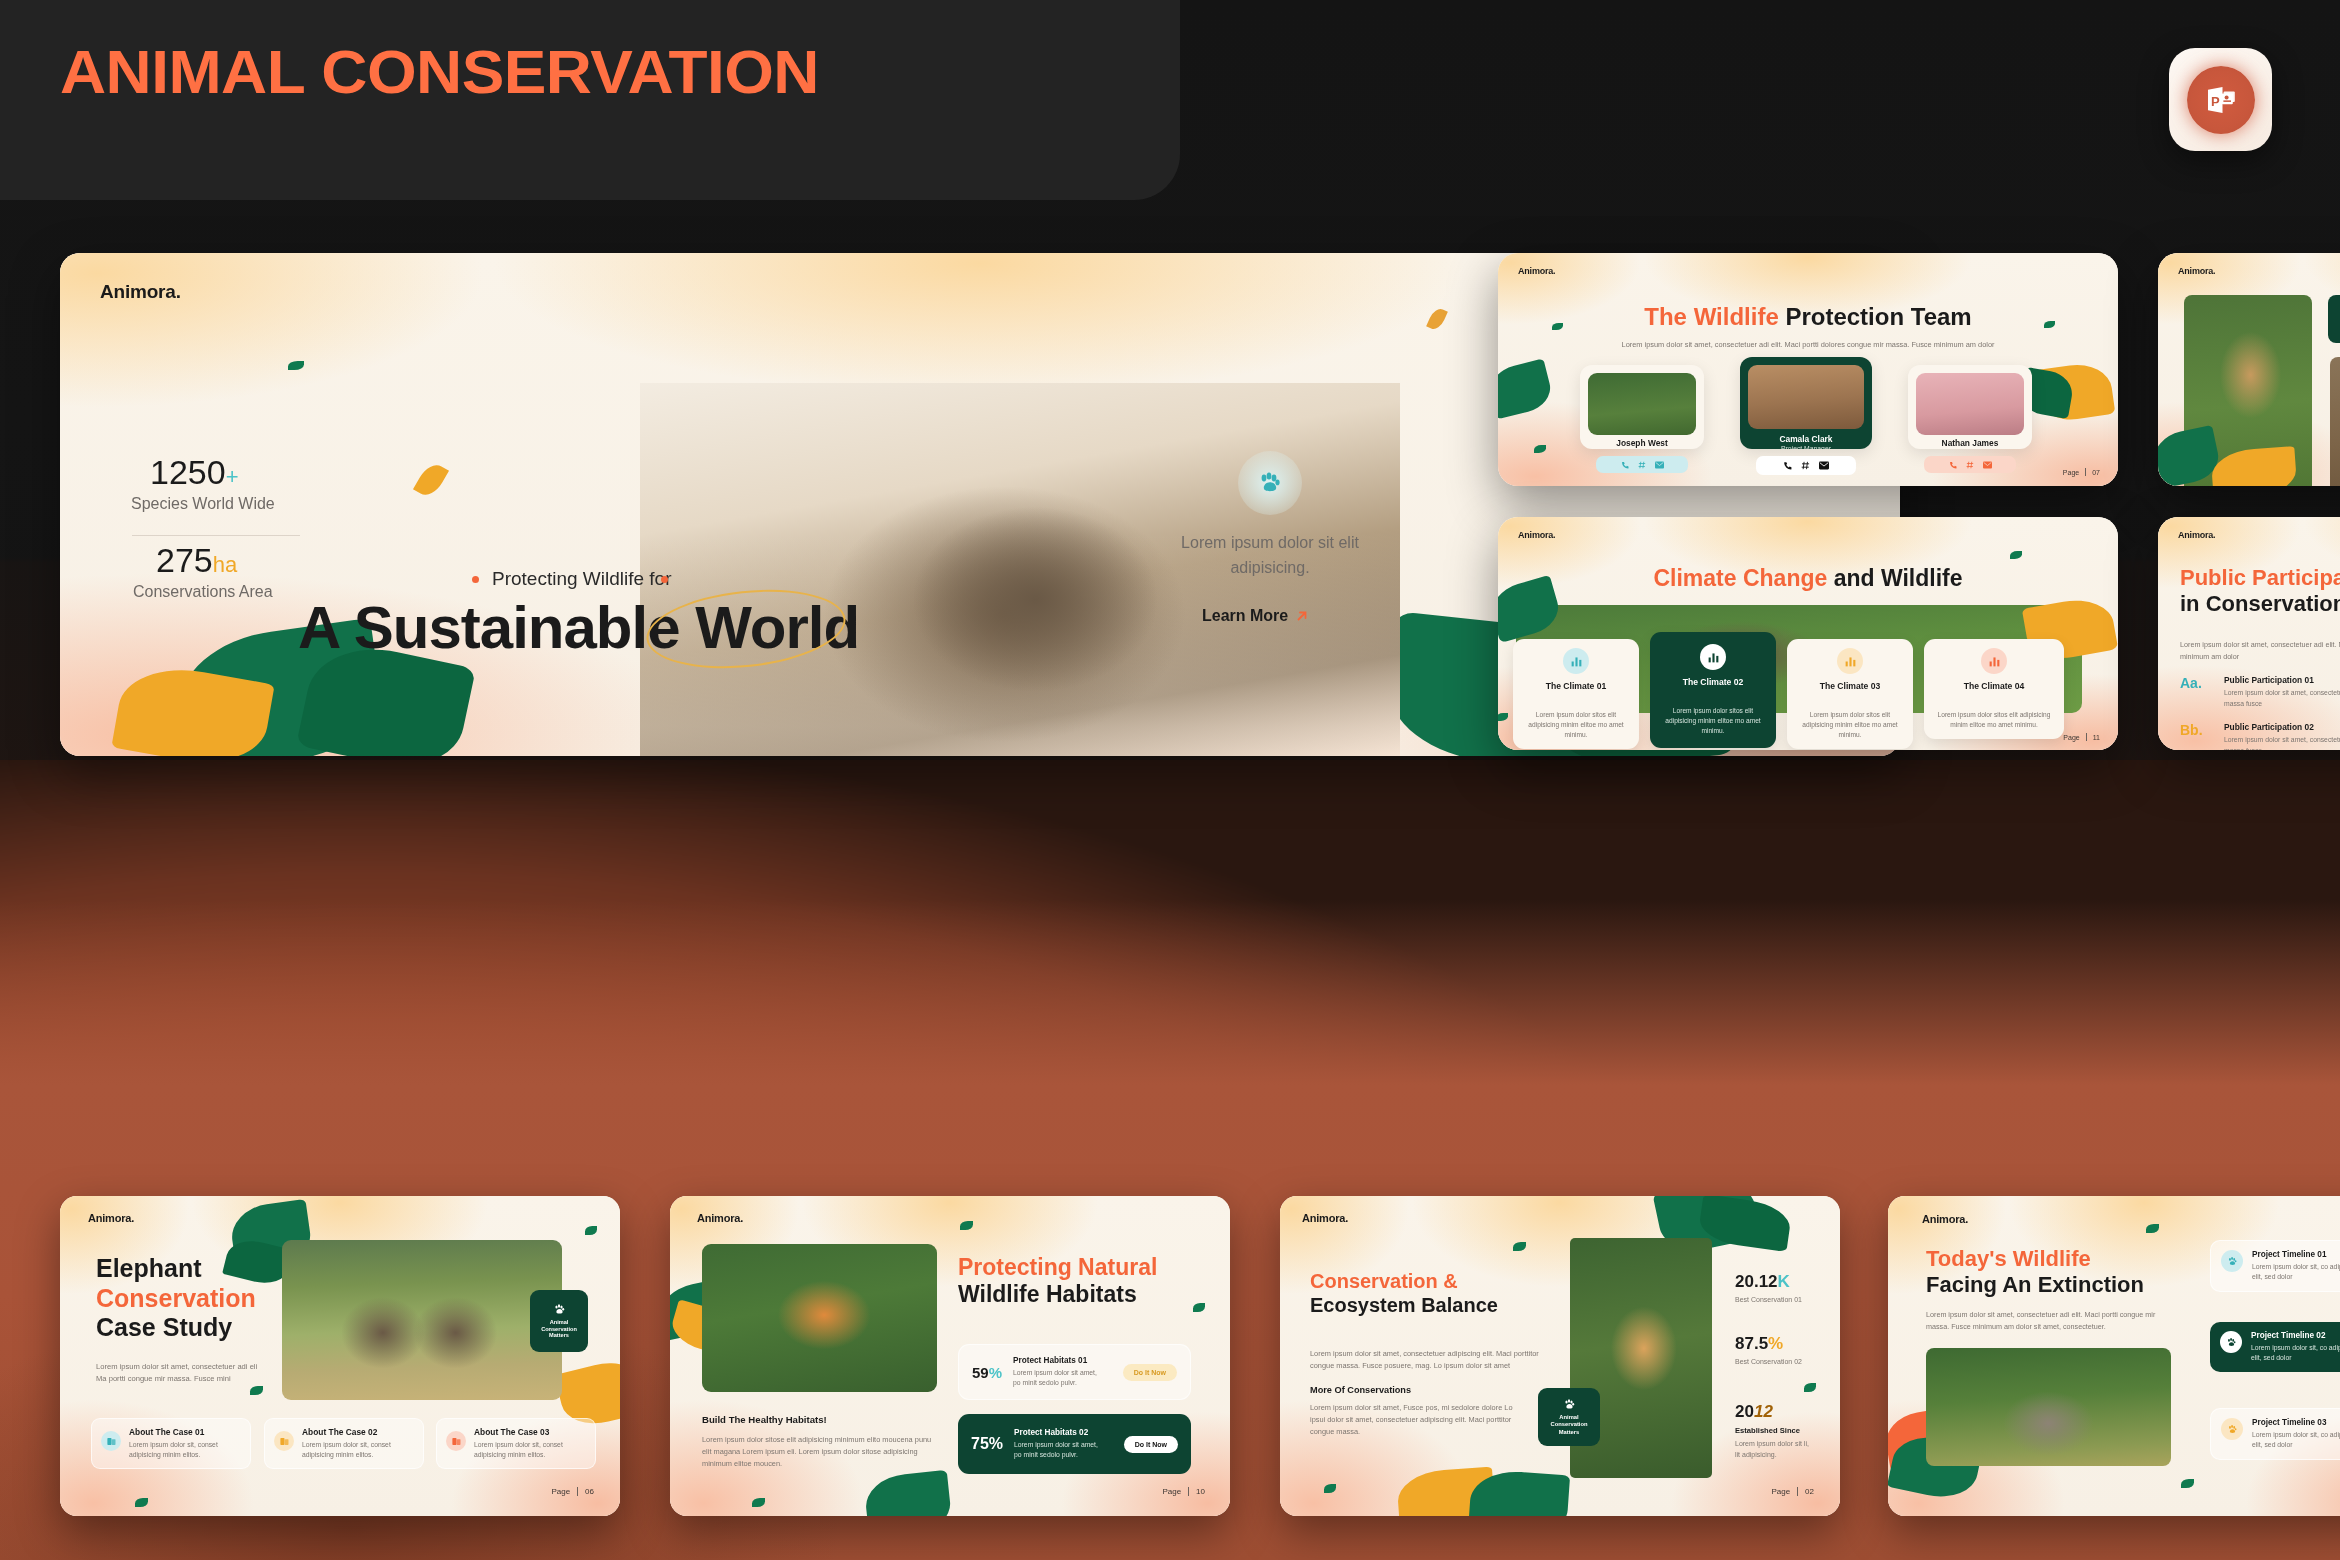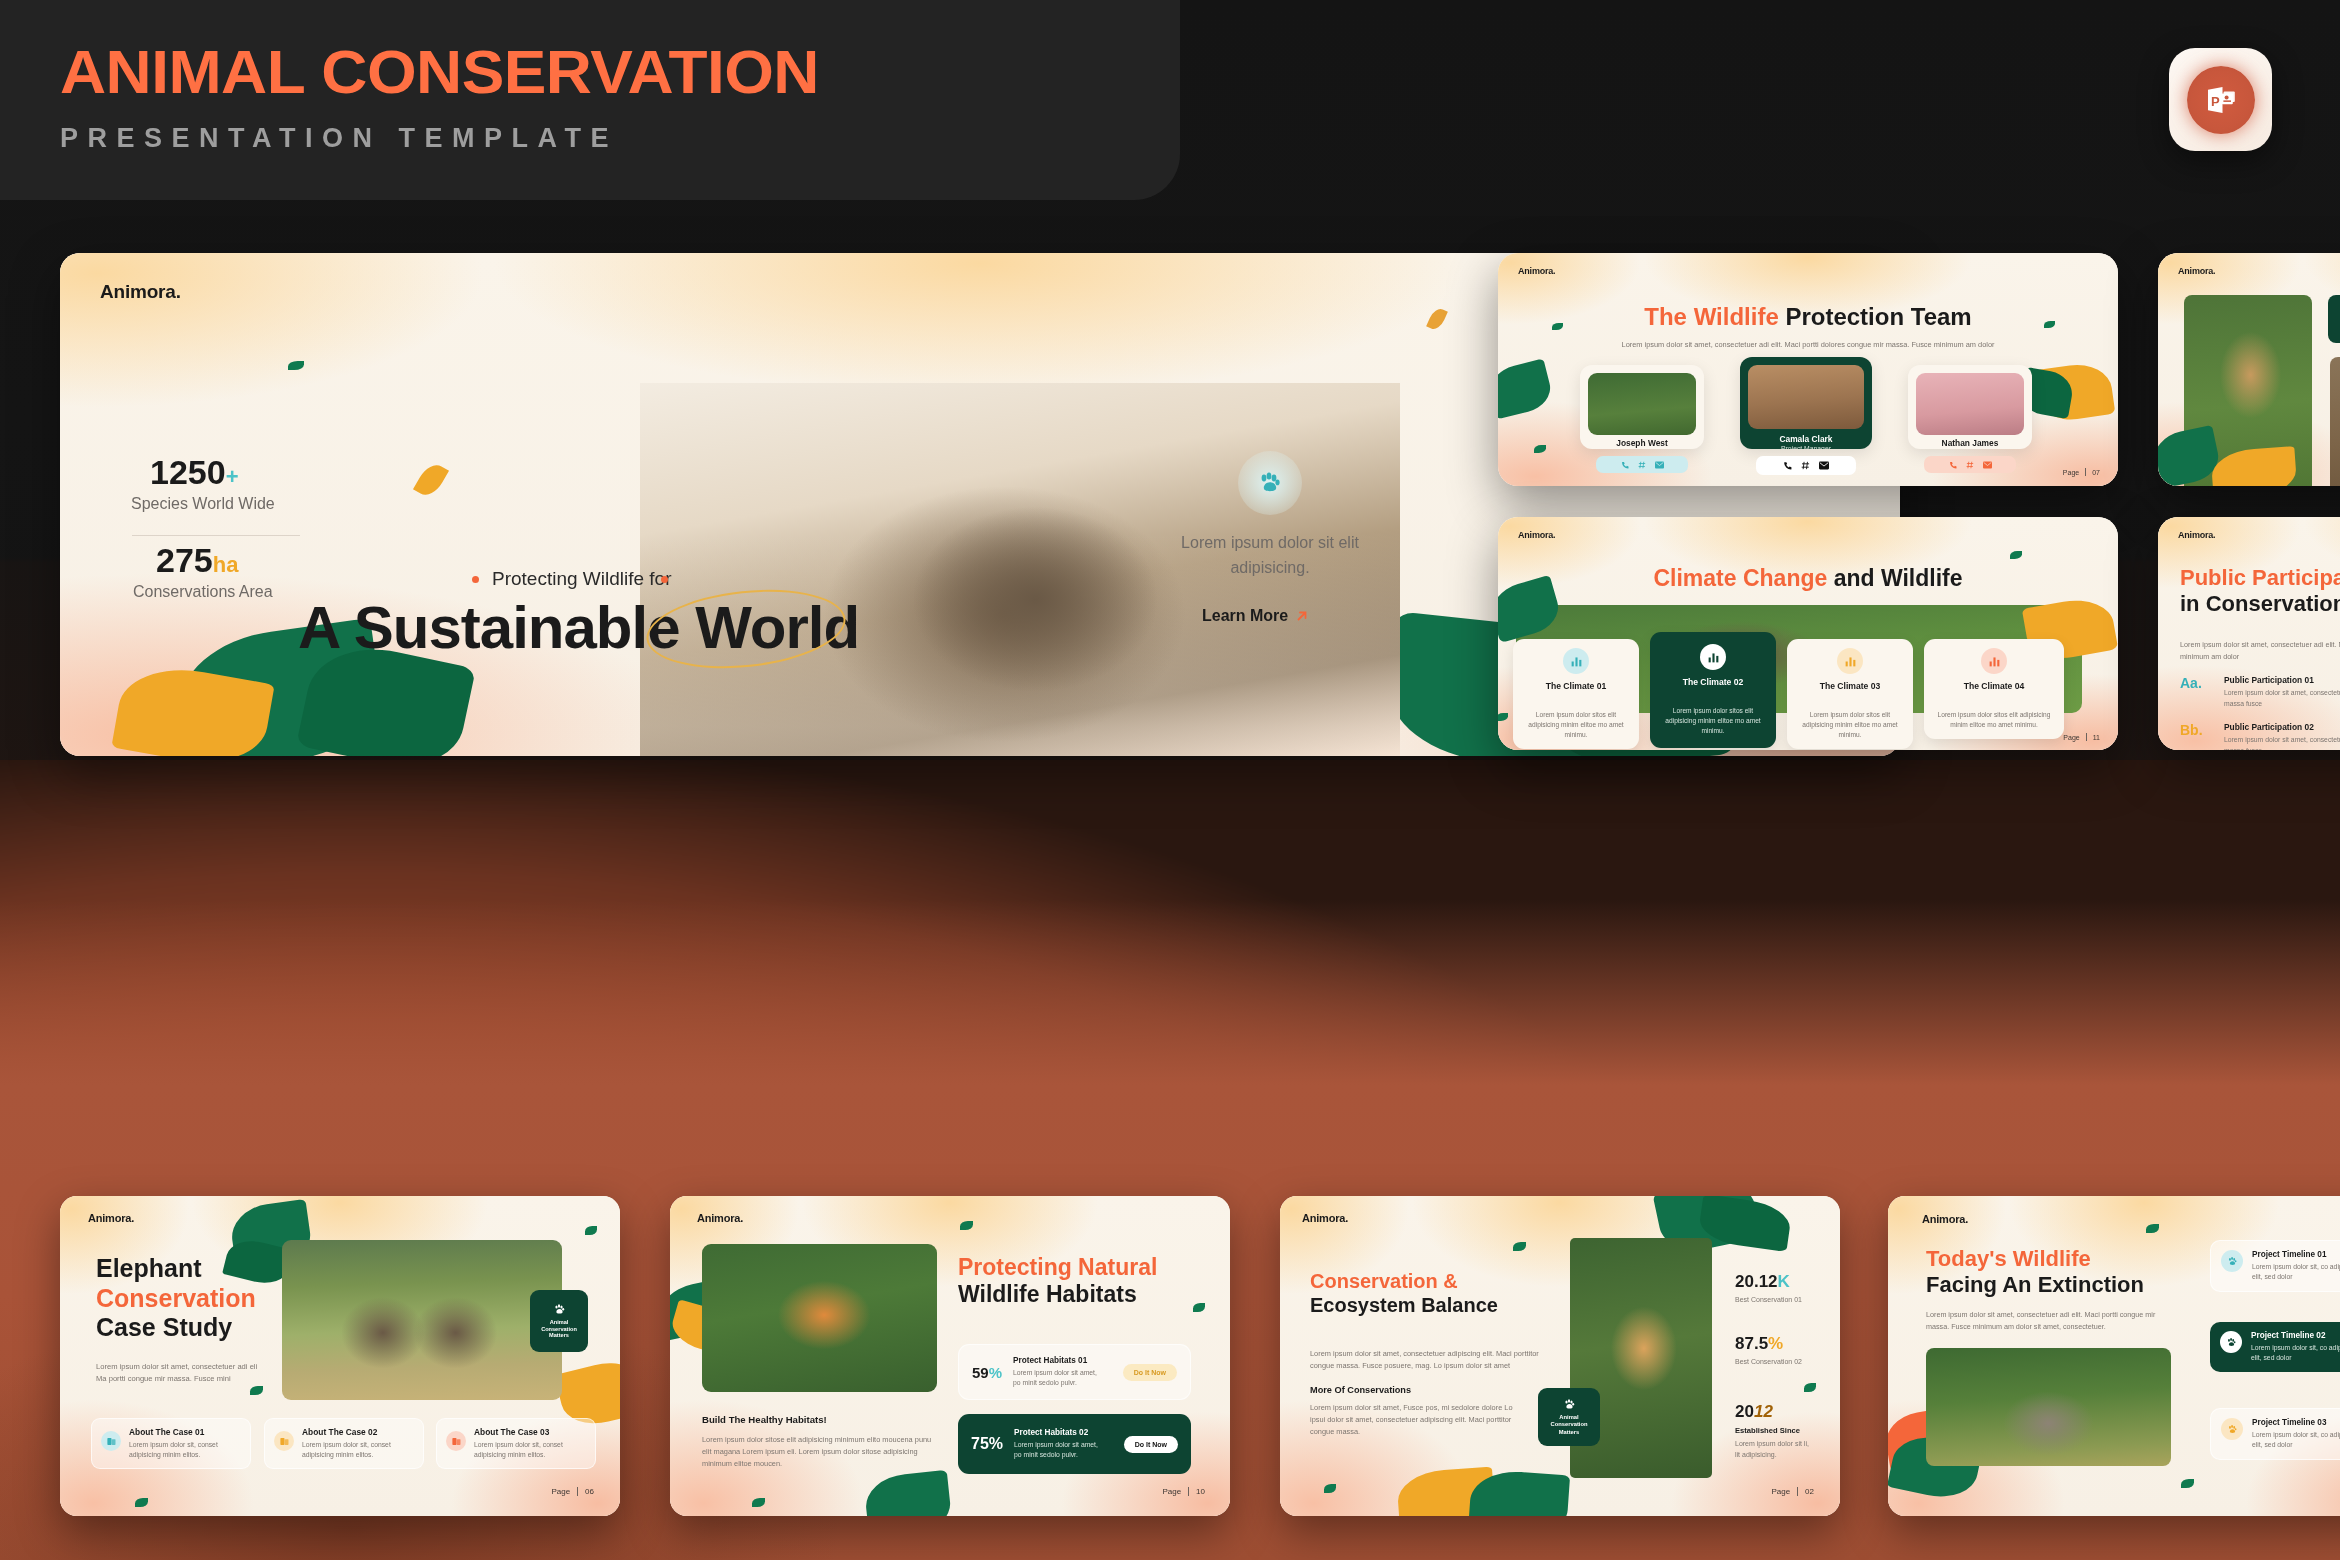--- a/index.html
+++ b/index.html
@@ -111,21 +111,21 @@
   #hero{left:60px;top:253px;width:1840px;height:503px;}
   .hero-kicker{position:absolute;font-weight:500;color:#2a2a2a;}
   .hero-h1{
     position:absolute;font-weight:700;color:#1b1b1b;letter-spacing:-1px;
     white-space:nowrap;
   }
   .hero-ellipse{
     position:absolute;border:2px solid #e8b34a;border-radius:50%;
     transform:rotate(-6deg);
   }
-  .stat-num{position:absolute;font-weight:700;color:#1b1b1b;}
+  .stat-num{position:absolute;font-weight:400;color:#1b1b1b;}
   .stat-label{position:absolute;color:#6f6a66;}
   .stat-rule{position:absolute;height:1px;background:#ddd4c9;}
   .paw-badge{
     position:absolute;border-radius:50%;
     background:radial-gradient(circle,#ddf3f3 0%, rgba(221,243,243,.25) 72%, rgba(221,243,243,0) 100%);
     display:flex;align-items:center;justify-content:center;
   }
   .hero-body{position:absolute;color:#6f6a66;text-align:center;line-height:1.55;}
   .learn-more{position:absolute;font-weight:700;color:#1b1b1b;display:flex;align-items:center;gap:7px;}
   
@@ -203,21 +203,20 @@
 <div class="bg-root">
   <div class="bg-warm"></div>
   <div class="bg-warm2"></div>
   <div class="bg-dark-sheet"></div>
   <div class="bg-panel"></div>
   <div class="bg-swoosh"></div>
 </div>
 
 <div class="header">
   <div class="h-title">ANIMAL CONSERVATION</div>
-  <div class="h-sub">PRESENTATION TEMPLATE</div>
 </div>
 
 <div class="ppt-badge">
   <div class="ppt-circle">
     <svg width="34" height="34" viewBox="0 0 34 34">
       <path d="M4 6.8 L18.5 4 V30 L4 27.2 Z" fill="#ffffff"></path>
       <rect x="19.6" y="8.4" width="11.2" height="10.6" rx="1" fill="#ffffff" opacity=".95"></rect>
       <rect x="17.6" y="10.6" width="11.2" height="10.6" rx="1" fill="#ffffff"></rect>
       <circle cx="22.6" cy="14.4" r="2" fill="#c8573c"></circle>
       <rect x="19.4" y="17.4" width="7.6" height="1.5" fill="#c8573c"></rect>

